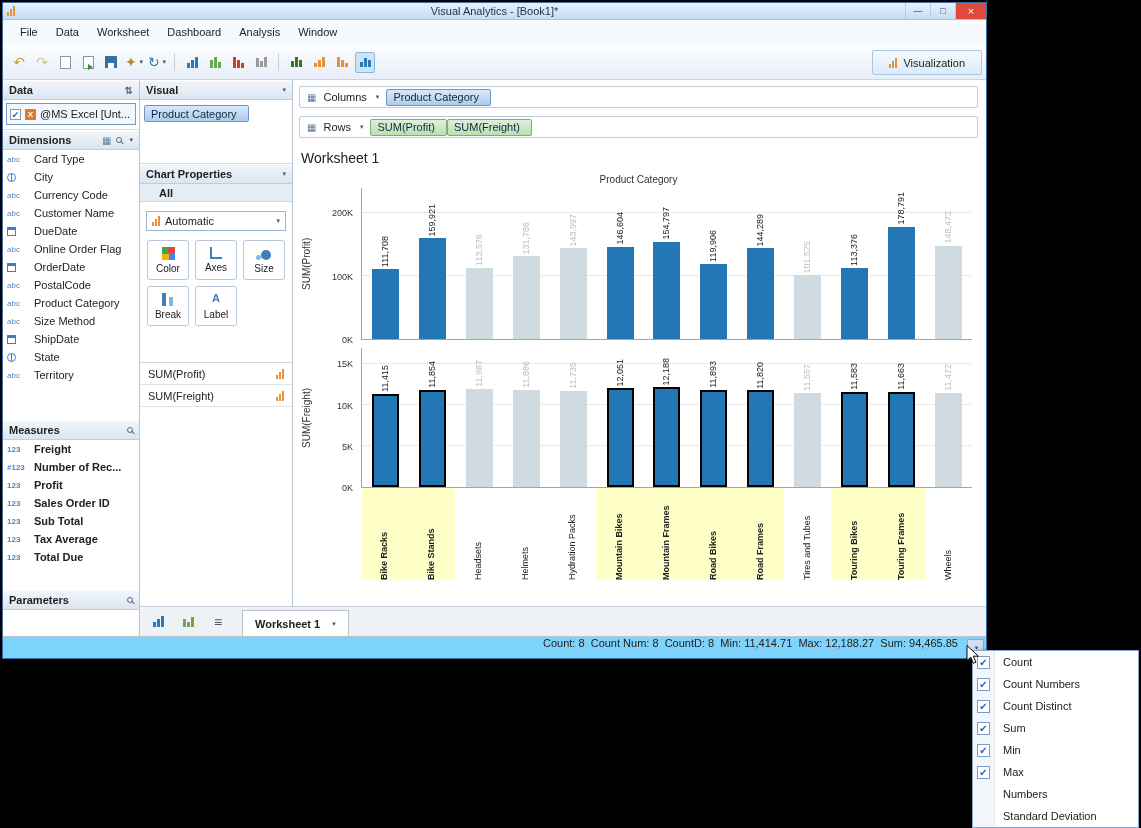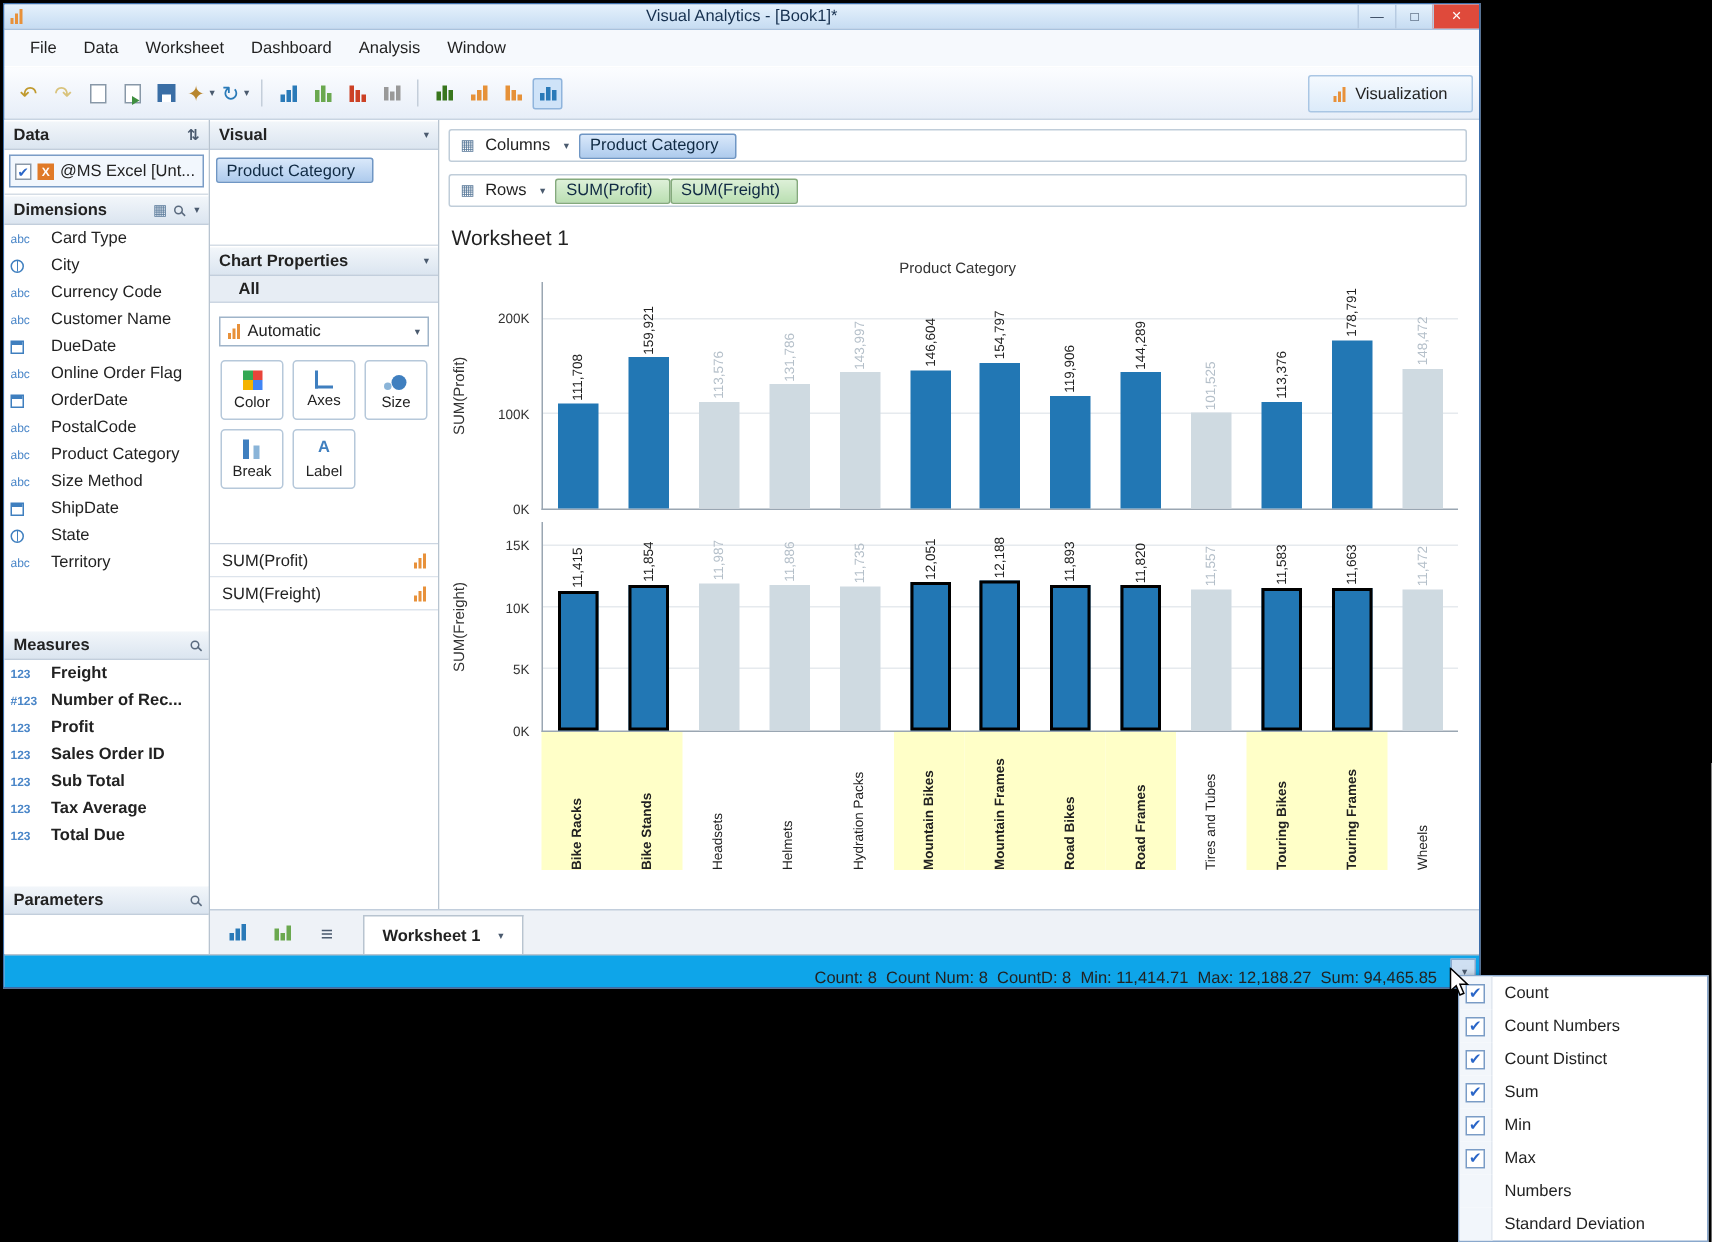--- a/index.html
+++ b/index.html
@@ -120,21 +120,21 @@
   .bar.outlined { border:2px solid #000; }
   .xlabels { display:flex; }
   .xlab { flex:1; display:flex; justify-content:center; padding-top:4px; }
   .xlab.sel { background:#ffffc8; }
   .xlab span { writing-mode:vertical-rl; transform:rotate(180deg); font-size:9px; color:#222; white-space:nowrap; line-height:1; }
   .xlab.sel span { font-weight:bold; }
   
   .tabbar { height:30px; flex:none; background:#eef2f7; border-top:1px solid #c2cedc; display:flex; align-items:center; padding-left:8px; }
   .tab-icons { display:flex; gap:10px; align-items:center; margin-right:14px; color:#4a5a6e; }
   .tab { align-self:flex-end; height:26px; background:#fff; border:1px solid #b8c4d0; border-bottom:none; display:flex; align-items:center; gap:10px; padding:0 12px; font-weight:bold; min-width:96px; }
-  .statusbar { height:22px; flex:none; background:#0ea5e9; border-top:1px solid #b8c4d0; display:flex; align-items:flex-end; justify-content:flex-end; padding-right:28px; position:relative; white-space:pre; }
+  .statusbar { height:22px; flex:none; background:#7dd3fc; border-top:1px solid #b8c4d0; display:flex; align-items:flex-start; justify-content:flex-end; padding-right:28px; position:relative; white-space:pre; }
   .status-dd { position:absolute; right:2px; top:2px; width:17px; height:17px; border:1px solid #8aa8cc; background:#cfe0f2; display:flex; align-items:center; justify-content:center; }
   
   .agg-menu { position:absolute; left:972px; top:650px; width:167px; background:#fff; border:1px solid #8aa8cc; box-shadow:2px 2px 6px rgba(0,0,0,.55); z-index:10; }
   .agg-item { height:22px; display:flex; align-items:center; }
   .agg-gutter { width:22px; align-self:stretch; background:#f2f6fb; border-right:1px solid #e2e8f0; display:flex; align-items:center; justify-content:center; flex:none; }
   .agg-check { width:13px; height:13px; border:1px solid #7a9cc6; background:#fff; font-size:10px; line-height:12px; text-align:center; color:#2a66c8; }
   .agg-label { padding-left:8px; }
   .cursor { position:absolute; left:966px; top:645px; z-index:20; }
 </style>
 </head>

